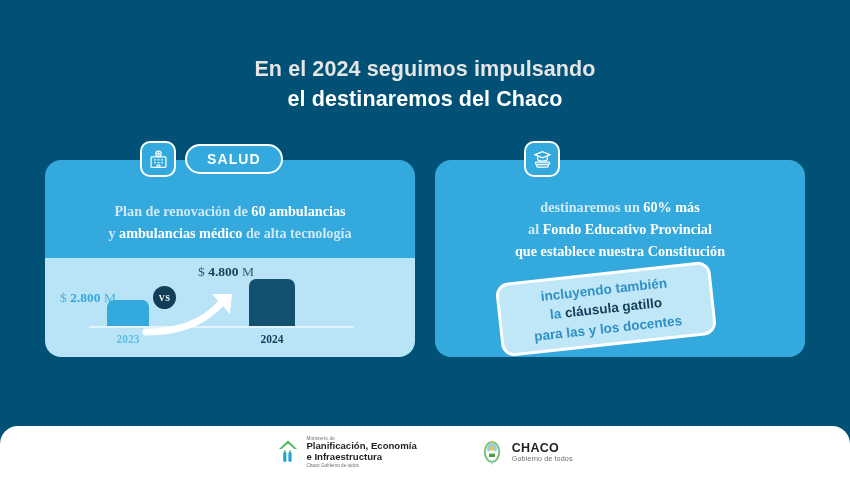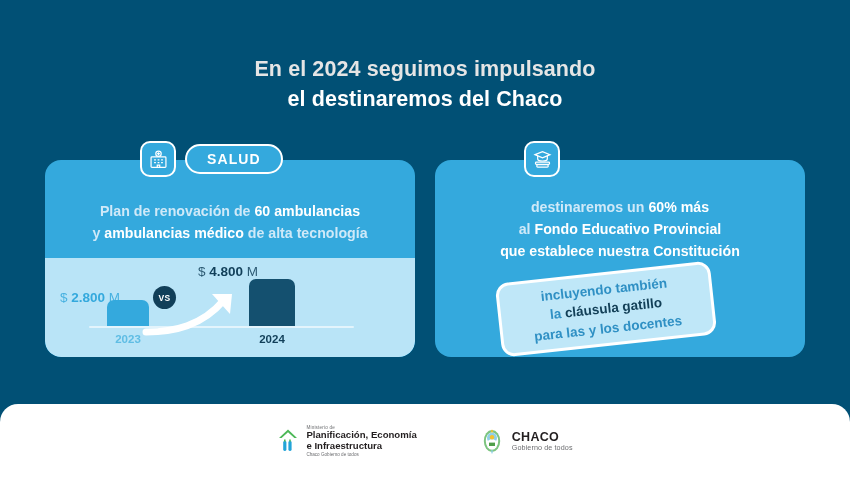--- a/index.html
+++ b/index.html
@@ -23,20 +23,21 @@
   }
   .title-line2{
     display:block;font-size:21.5px;font-weight:bold;color:#ffffff;
     letter-spacing:.1px;margin-top:2px;
   }
 
   
   .card{
     position:absolute;border-radius:16px;overflow:hidden;
     background:#34a9dd;
+    font-family:Liberation Serif, serif;
   }
   #card-salud{left:45px;top:160px;width:370px;height:197px;}
   #card-educacion{left:435px;top:160px;width:370px;height:197px;}
 
   .card-body{
     padding:0 14px;text-align:center;color:#d7eefb;
     font-size:14.2px;line-height:1.55;font-weight:bold;
   }
   #card-salud .card-body{padding-top:40px;}
   #card-educacion .card-body{padding-top:36px;}
@@ -115,21 +116,21 @@
     box-sizing:border-box;
   }
   .sticker-text{
     text-align:center;color:#2f90c4;font-size:13.5px;line-height:1.42;
     font-weight:bold;padding:0 6px;
   }
   .sticker-text .b{color:#123f57;}
 
   
   .footer{
-    position:absolute;left:0;bottom:0;width:850px;height:74px;
+    position:absolute;left:0;bottom:0;width:850px;height:52px;
     background:#ffffff;border-radius:18px 18px 0 0;
     display:flex;align-items:center;justify-content:center;gap:62px;
   }
   .logo{display:flex;align-items:center;gap:7px;}
   .logo-text{line-height:1.12;}
   .min-eyebrow{font-size:4.6px;color:#6d6e71;letter-spacing:.2px;}
   .min-main{font-size:9.6px;font-weight:bold;color:#231f20;}
   .min-sub{font-size:4.6px;color:#6d6e71;margin-top:1px;}
   .chaco-main{font-size:12.5px;font-weight:bold;color:#231f20;letter-spacing:.3px;}
   .chaco-sub{font-size:7.2px;color:#6d6e71;letter-spacing:.1px;}

